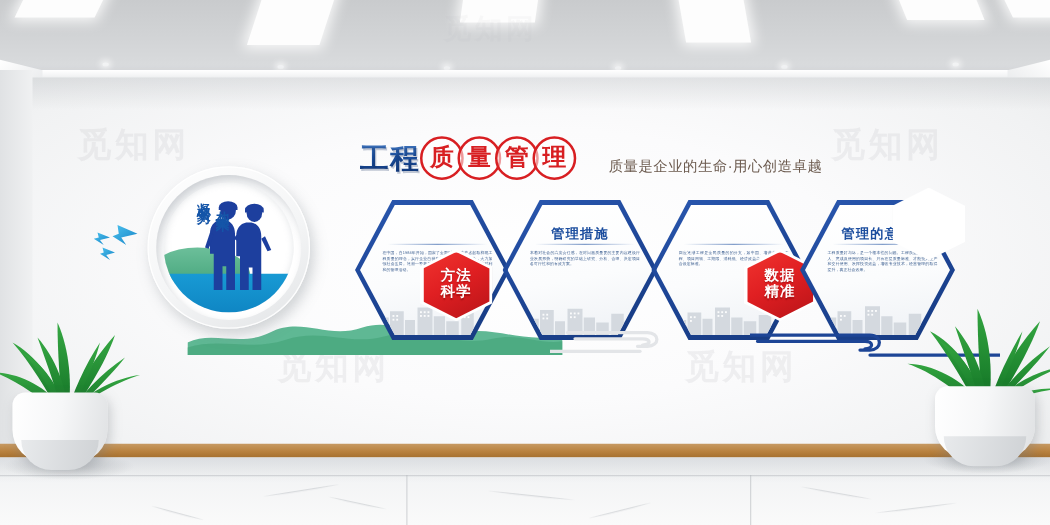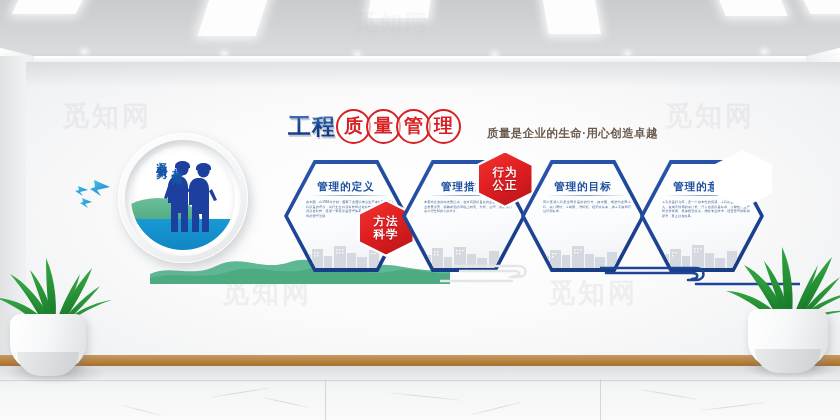--- a/index.html
+++ b/index.html
@@ -68,21 +68,21 @@
   .title-row{position:absolute;left:288px;top:108px;height:36px;display:flex;align-items:center;}
   .t-blue{font-size:23px;font-weight:900;letter-spacing:1px;
     color:#1a4a96;
     background:linear-gradient(180deg,#4a7ec4 0%,#1b4e9c 48%,#0e3272 100%);
     -webkit-background-clip:text;background-clip:text;-webkit-text-fill-color:transparent;
     text-shadow:1px 2px 0 rgba(10,40,90,.25);}
   .circles{display:flex;margin-left:5px;}
   .rc{width:31px;height:31px;border-radius:50%;border:2.2px solid #d81f22;
     display:flex;align-items:center;justify-content:center;margin-left:-5px;
     color:#d81f22;font-size:19px;font-weight:900;background:rgba(255,255,255,.55);}
-  .subtitle{position:absolute;left:487px;top:126px;font-size:11.5px;font-weight:700;
+  .subtitle{position:absolute;left:487px;top:126px;font-size:11.5px;font-weight:400;
     color:#6b5a4e;letter-spacing:.4px;white-space:nowrap;}
 
   
   .hexchain{position:absolute;left:0;top:0;width:840px;height:420px;}
   .hexblue{position:absolute;width:124px;height:112px;}
   .hb-shape{position:absolute;inset:0;
     clip-path:polygon(24% 0%,76% 0%,100% 50%,76% 100%,24% 100%,0% 50%);
     background:linear-gradient(160deg,#2a58b0 0%,#1d4596 50%,#163a80 100%);
     filter:drop-shadow(2px 4px 5px rgba(90,100,120,.35));}
   .hb-fill{position:absolute;left:4px;top:4px;right:4px;bottom:4px;
@@ -229,27 +229,26 @@
             <rect x="48" y="7" width="1.5" height="1.5"></rect>
               <rect x="51" y="7" width="1.5" height="1.5"></rect>
             <rect x="54" y="7" width="1.5" height="1.5"></rect>
               <rect x="48" y="10" width="1.5" height="1.5"></rect>
             <rect x="51" y="10" width="1.5" height="1.5"></rect>
               <rect x="54" y="10" width="1.5" height="1.5"></rect>
             <rect x="83" y="11" width="1.5" height="1.5"></rect>
               <rect x="86" y="11" width="1.5" height="1.5"></rect>
           </g>
         </svg>
-        <div class="hb-title">管理的定义</div>
         <div class="hb-rule"></div>
         <div class="hb-body">在中国，自1984年开始，国家了全面以来当生产者起取样现工程质量的理念，实行企业自我监督和社会监督相结合，大力加强社会监督。逐渐一整套质量管理体系，手段和方法持续对利和的管理活动。</div>
       </div>
     </div>
 
-    <div class="hexred" style="left:357px;top:199px;">
+    <div class="hexred" style="left:336px;top:199px;">
       <div class="hr-ring"></div>
       <div class="hr-shape">
         <div class="hr-txt">
           <span>方法</span><br>
           <span>科学</span>
         </div>
       </div>
     </div>
 
     <div class="hexblue" style="left:402px;top:160px;">
@@ -276,29 +275,20 @@
               <rect x="50" y="11" width="1.5" height="1.5"></rect>
             <rect x="53" y="11" width="1.5" height="1.5"></rect>
           </g>
         </svg>
         <div class="hb-title">管理措施</div>
         <div class="hb-rule"></div>
         <div class="hb-body">本着对社会的高度责任感，在对问题质量要的主要内容建设行业发展形势，明确研究的基础上研究、分析、合理、决定项目各可行性和的有效方案。</div>
       </div>
     </div>
 
-    <div class="hexred" style="left:476px;top:150px;">
-      <div class="hr-ring"></div>
-      <div class="hr-shape">
-        <div class="hr-txt">
-          <span>行为</span><br>
-          <span>公正</span>
-        </div>
-      </div>
-    </div>
 
     <div class="hexblue" style="left:521px;top:160px;">
       <div class="hb-shape"></div>
       <div class="hb-fill">
         <svg class="city" viewBox="0 0 116 26" preserveAspectRatio="none">
           <g fill="#d4d9df">
             <rect x="15" y="14" width="9" height="12"></rect>
               <rect x="25" y="8" width="11" height="18"></rect>
             <rect x="37" y="13" width="8" height="13"></rect>
               <rect x="47" y="4" width="12" height="22"></rect>
@@ -310,26 +300,34 @@
             <rect x="27" y="11" width="1.5" height="1.5"></rect>
               <rect x="30" y="11" width="1.5" height="1.5"></rect>
             <rect x="27" y="14" width="1.5" height="1.5"></rect>
               <rect x="49" y="7" width="1.5" height="1.5"></rect>
             <rect x="52" y="7" width="1.5" height="1.5"></rect>
               <rect x="55" y="7" width="1.5" height="1.5"></rect>
             <rect x="49" y="10" width="1.5" height="1.5"></rect>
               <rect x="52" y="10" width="1.5" height="1.5"></rect>
           </g>
         </svg>
-        <div class="hb-title">管理的目标</div>
         <div class="hb-rule"></div>
         <div class="hb-body">回应逐渐工程是全民质量的的分支，如中国、增进为全民工程、项目周转、工期限、消耗低、经济效益高、施工又如和符合设定标准。</div>
       </div>
     </div>
 
+    <div class="hexred" style="left:595px;top:199px;">
+      <div class="hr-ring"></div>
+      <div class="hr-shape">
+        <div class="hr-txt">
+          <span>数据</span><br>
+          <span>精准</span>
+        </div>
+      </div>
+    </div>
 
     <div class="hexblue" style="left:640px;top:160px;">
       <div class="hb-shape"></div>
       <div class="hb-fill">
         <svg class="city" viewBox="0 0 116 26" preserveAspectRatio="none">
           <g fill="#d4d9df">
             <rect x="16" y="12" width="9" height="14"></rect>
               <rect x="26" y="7" width="11" height="19"></rect>
             <rect x="38" y="14" width="8" height="12"></rect>
               <rect x="48" y="3" width="12" height="23"></rect>

